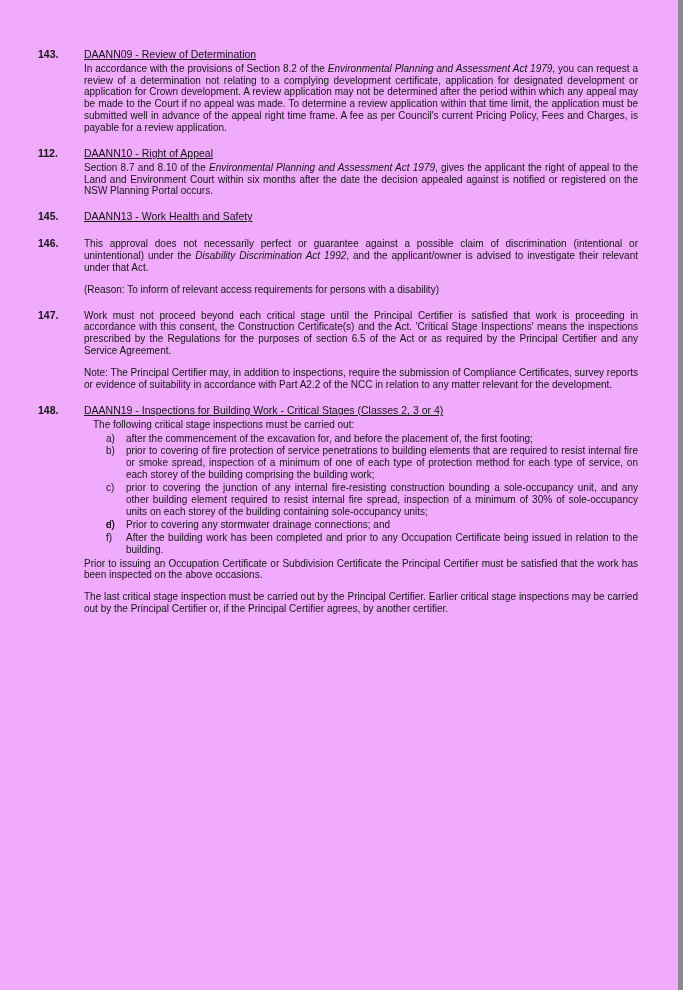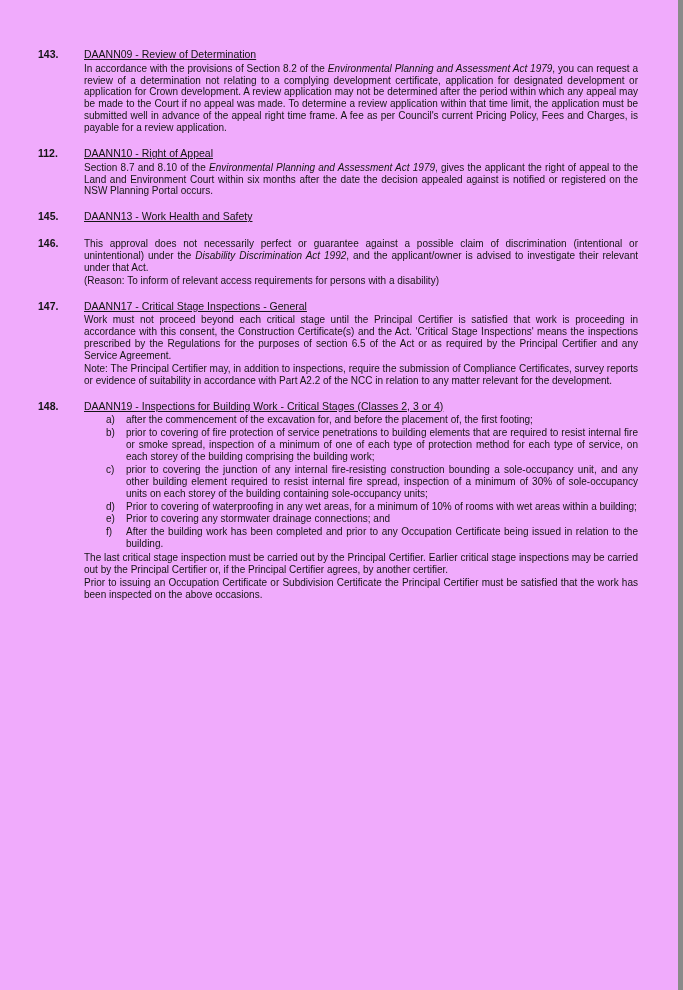--- a/index.html
+++ b/index.html
@@ -47,20 +47,21 @@
     margin-bottom: 1px;
   }
   .para {
     font-size: 10px;
     line-height: 11.9px;
     text-align: justify;
     margin: 0 0 0 0;
     padding-top: 1px;
   }
   .para + .para {
+    margin-top: 9px;
   }
   .it {
     font-style: italic;
   }
   ol.alpha {
     list-style: none;
     margin: 2px 0 0 0;
     padding: 0 0 0 22px;
   }
   ol.alpha > li {
@@ -109,35 +110,35 @@
       <div class="clause">
         <div class="clause-num">146.</div>
         <div class="clause-body">
           <div class="para"><span>This approval does not necessarily perfect or guarantee against a possible claim of discrimination (intentional or unintentional) under the </span><span class="it">Disability Discrimination Act 1992</span><span>, and the applicant/owner is advised to investigate their relevant under that Act.</span></div>
           <div class="para"><span>(Reason:  To inform of relevant access requirements for persons with a disability)</span></div>
         </div>
       </div>
       <div class="clause">
         <div class="clause-num">147.</div>
         <div class="clause-body">
-          <div class="clause-title">DAANN17 - Critical Stage Inspections - General</div>
           <div class="para"><span>Work must not proceed beyond each critical stage until the Principal Certifier is satisfied that work is proceeding in accordance with this consent, the Construction Certificate(s) and the Act. 'Critical Stage Inspections' means the inspections prescribed by the Regulations for the purposes of section 6.5 of the Act or as required by the Principal Certifier and any Service Agreement.</span></div>
           <div class="para"><span>Note: The Principal Certifier may, in addition to inspections, require the submission of Compliance Certificates, survey reports or evidence of suitability in accordance with Part A2.2 of the NCC in relation to any matter relevant for the development.</span></div>
         </div>
       </div>
       <div class="clause">
         <div class="clause-num">148.</div>
         <div class="clause-body">
           <div class="clause-title">DAANN19 - Inspections for Building Work - Critical Stages (Classes 2, 3 or 4)</div>
+          <div class="para sub-intro">The following critical stage inspections must be carried out:</div>
           <ol class="alpha">
             <li><span class="mk">a)</span><span>after the commencement of the excavation for, and before the placement of, the first footing;</span></li>
             <li><span class="mk">b)</span><span>prior to covering of fire protection of service penetrations to building elements that are required to resist internal fire or smoke spread, inspection of a minimum of one of each type of protection method for each type of service, on each storey of the building comprising the building work;</span></li>
             <li><span class="mk">c)</span><span>prior to covering the junction of any internal fire-resisting construction bounding a sole-occupancy unit, and any other building element required to resist internal fire spread, inspection of a minimum of 30% of sole-occupancy units on each storey of the building containing sole-occupancy units;</span></li>
-            <li><span class="mk">d)</span><span>Prior to covering of waterproofing in any wet areas, for a minimum of 10% of rooms with wet areas within a building;</span></li>
+            <li><span class="mk">d)</span></li>
             <li><span class="mk">e)</span><span>Prior to covering any stormwater drainage connections; and</span></li>
             <li><span class="mk">f)</span><span>After the building work has been completed and prior to any Occupation Certificate being issued in relation to the building.</span></li>
           </ol>
+          <div class="para"><span>Prior to issuing an Occupation Certificate or Subdivision Certificate the Principal Certifier must be satisfied that the work has been inspected on the above occasions.</span></div>
           <div class="para"><span>The last critical stage inspection must be carried out by the Principal Certifier. Earlier critical stage inspections may be carried out by the Principal Certifier or, if the Principal Certifier agrees, by another certifier.</span></div>
-          <div class="para"><span>Prior to issuing an Occupation Certificate or Subdivision Certificate the Principal Certifier must be satisfied that the work has been inspected on the above occasions.</span></div>
         </div>
       </div>
     </div>
 </div>
 
 </body></html>

